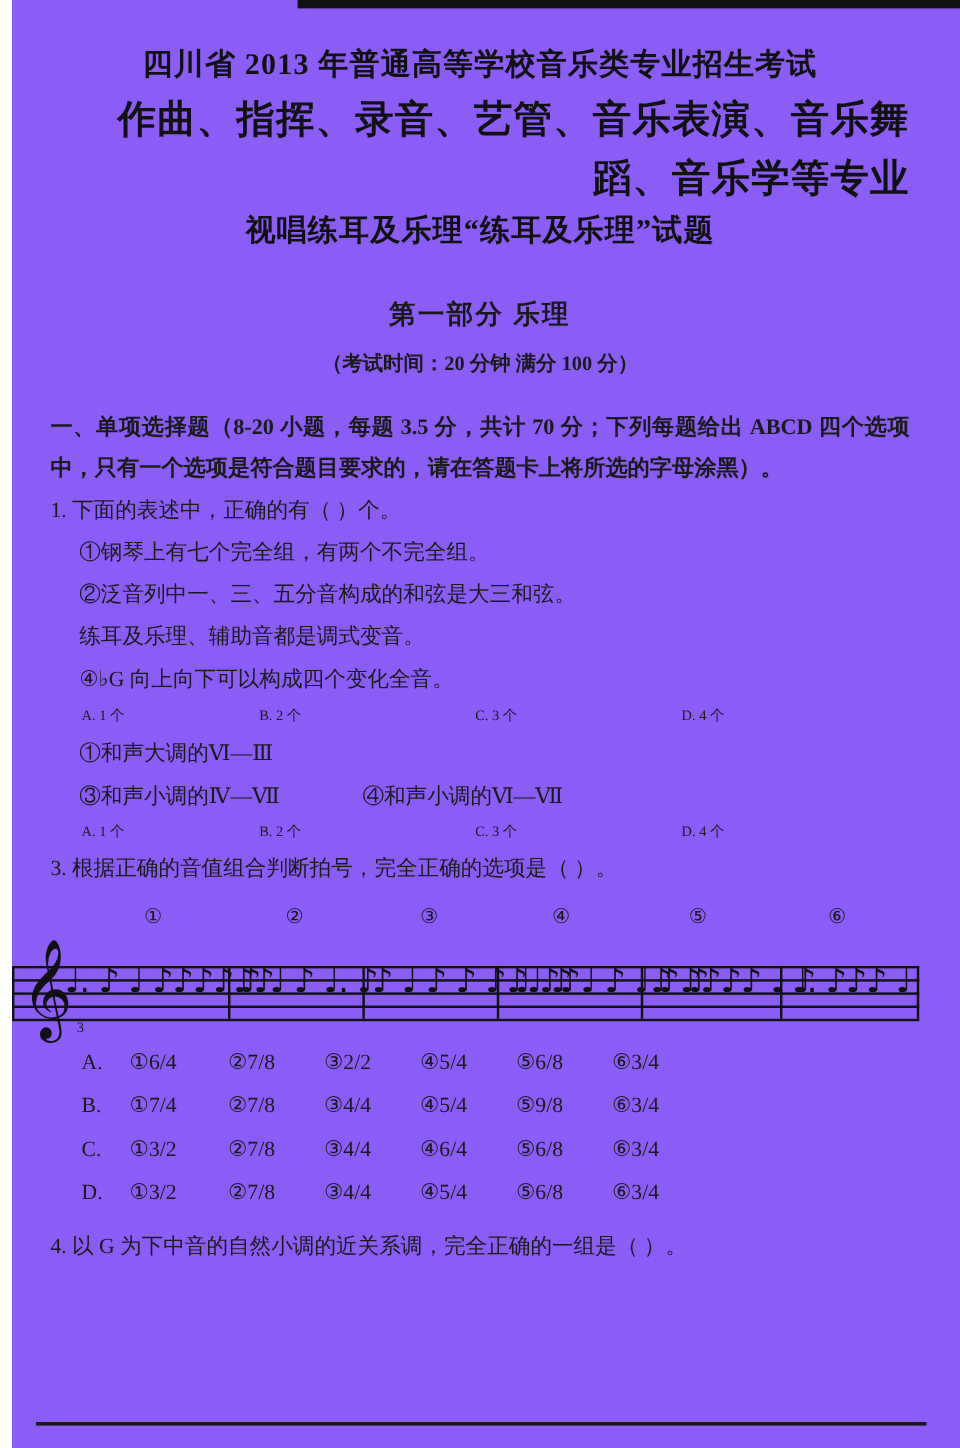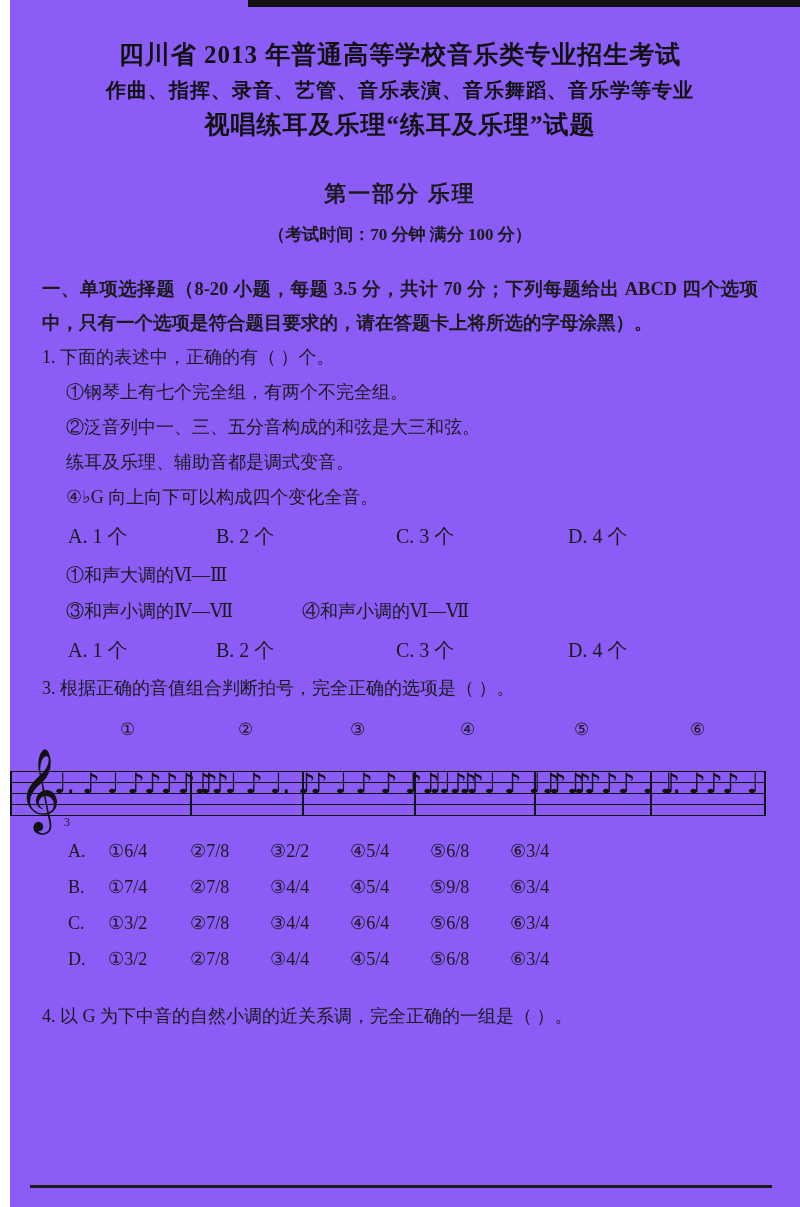--- a/index.html
+++ b/index.html
@@ -51,21 +51,21 @@
     text-align: center;
     margin-top: 18px;
   }
   .title-line {
     font-weight: bold;
     letter-spacing: 1px;
     line-height: 1.55;
     color: #111;
   }
   .t1 { font-size: 25px; }
-  .t2 { font-size: 20px; }
+  .t2 { font-size: 32px; text-align: right; }
   .t3 { font-size: 25px; }
 
   .part-title {
     text-align: center;
     font-size: 22px;
     font-weight: bold;
     margin-top: 34px;
     letter-spacing: 2px;
   }
   .exam-info {
@@ -85,21 +85,21 @@
     font-size: 18px;
     line-height: 1.95;
   }
   .sub {
     font-size: 18px;
     line-height: 1.95;
     padding-left: 24px;
   }
   .opts {
     display: flex;
-    font-size: 20px;
+    font-size: 12px;
     padding-left: 26px;
     line-height: 2.1;
   }
   .opts span { display: inline-block; }
   .o1 { width: 148px; }
   .o2 { width: 180px; }
   .o3 { width: 172px; }
   .o4 { width: 120px; }
 
   .two-col {
@@ -200,21 +200,21 @@
 
   <div class="content">
 
     <div class="title-block">
       <div class="title-line t1">四川省 2013 年普通高等学校音乐类专业招生考试</div>
       <div class="title-line t2">作曲、指挥、录音、艺管、音乐表演、音乐舞蹈、音乐学等专业</div>
       <div class="title-line t3">视唱练耳及乐理“练耳及乐理”试题</div>
     </div>
 
     <div class="part-title">第一部分  乐理</div>
-    <div class="exam-info">（考试时间：70 分钟  满分 100 分）</div>
+    <div class="exam-info">（考试时间：20 分钟  满分 100 分）</div>
 
     <div class="section-head">一、单项选择题（8-20 小题，每题 3.5 分，共计 70 分；下列每题给出 ABCD 四个选项中，只有一个选项是符合题目要求的，请在答题卡上将所选的字母涂黑）。</div>
 
     <div class="q-stem">1. 下面的表述中，正确的有（          ）个。</div>
     <div class="sub">①钢琴上有七个完全组，有两个不完全组。</div>
     <div class="sub">②泛音列中一、三、五分音构成的和弦是大三和弦。</div>
     <div class="sub">练耳及乐理、辅助音都是调式变音。</div>
     <div class="sub">④♭G 向上向下可以构成四个变化全音。</div>
     <div class="opts">
       <span class="o1">A. 1 个</span>
@@ -281,18 +281,18 @@
     <div class="ans-row">
       <em class="ak">B.</em><em class="a1">①7/4</em><em class="a2">②7/8</em><em class="a3">③4/4</em><em class="a4">④5/4</em><em class="a5">⑤9/8</em><em>⑥3/4</em>
     </div>
     <div class="ans-row">
       <em class="ak">C.</em><em class="a1">①3/2</em><em class="a2">②7/8</em><em class="a3">③4/4</em><em class="a4">④6/4</em><em class="a5">⑤6/8</em><em>⑥3/4</em>
     </div>
     <div class="ans-row">
       <em class="ak">D.</em><em class="a1">①3/2</em><em class="a2">②7/8</em><em class="a3">③4/4</em><em class="a4">④5/4</em><em class="a5">⑤6/8</em><em>⑥3/4</em>
     </div>
 
-    <div class="q-stem" style="margin-top:22px;">4. 以 G 为下中音的自然小调的近关系调，完全正确的一组是（       ）。</div>
+    <div class="q-stem" style="margin-top:10px;">4. 以 G 为下中音的自然小调的近关系调，完全正确的一组是（       ）。</div>
 
   </div>
 
   <div class="bottom-rule"></div>
 </div>
 
 </body></html>

